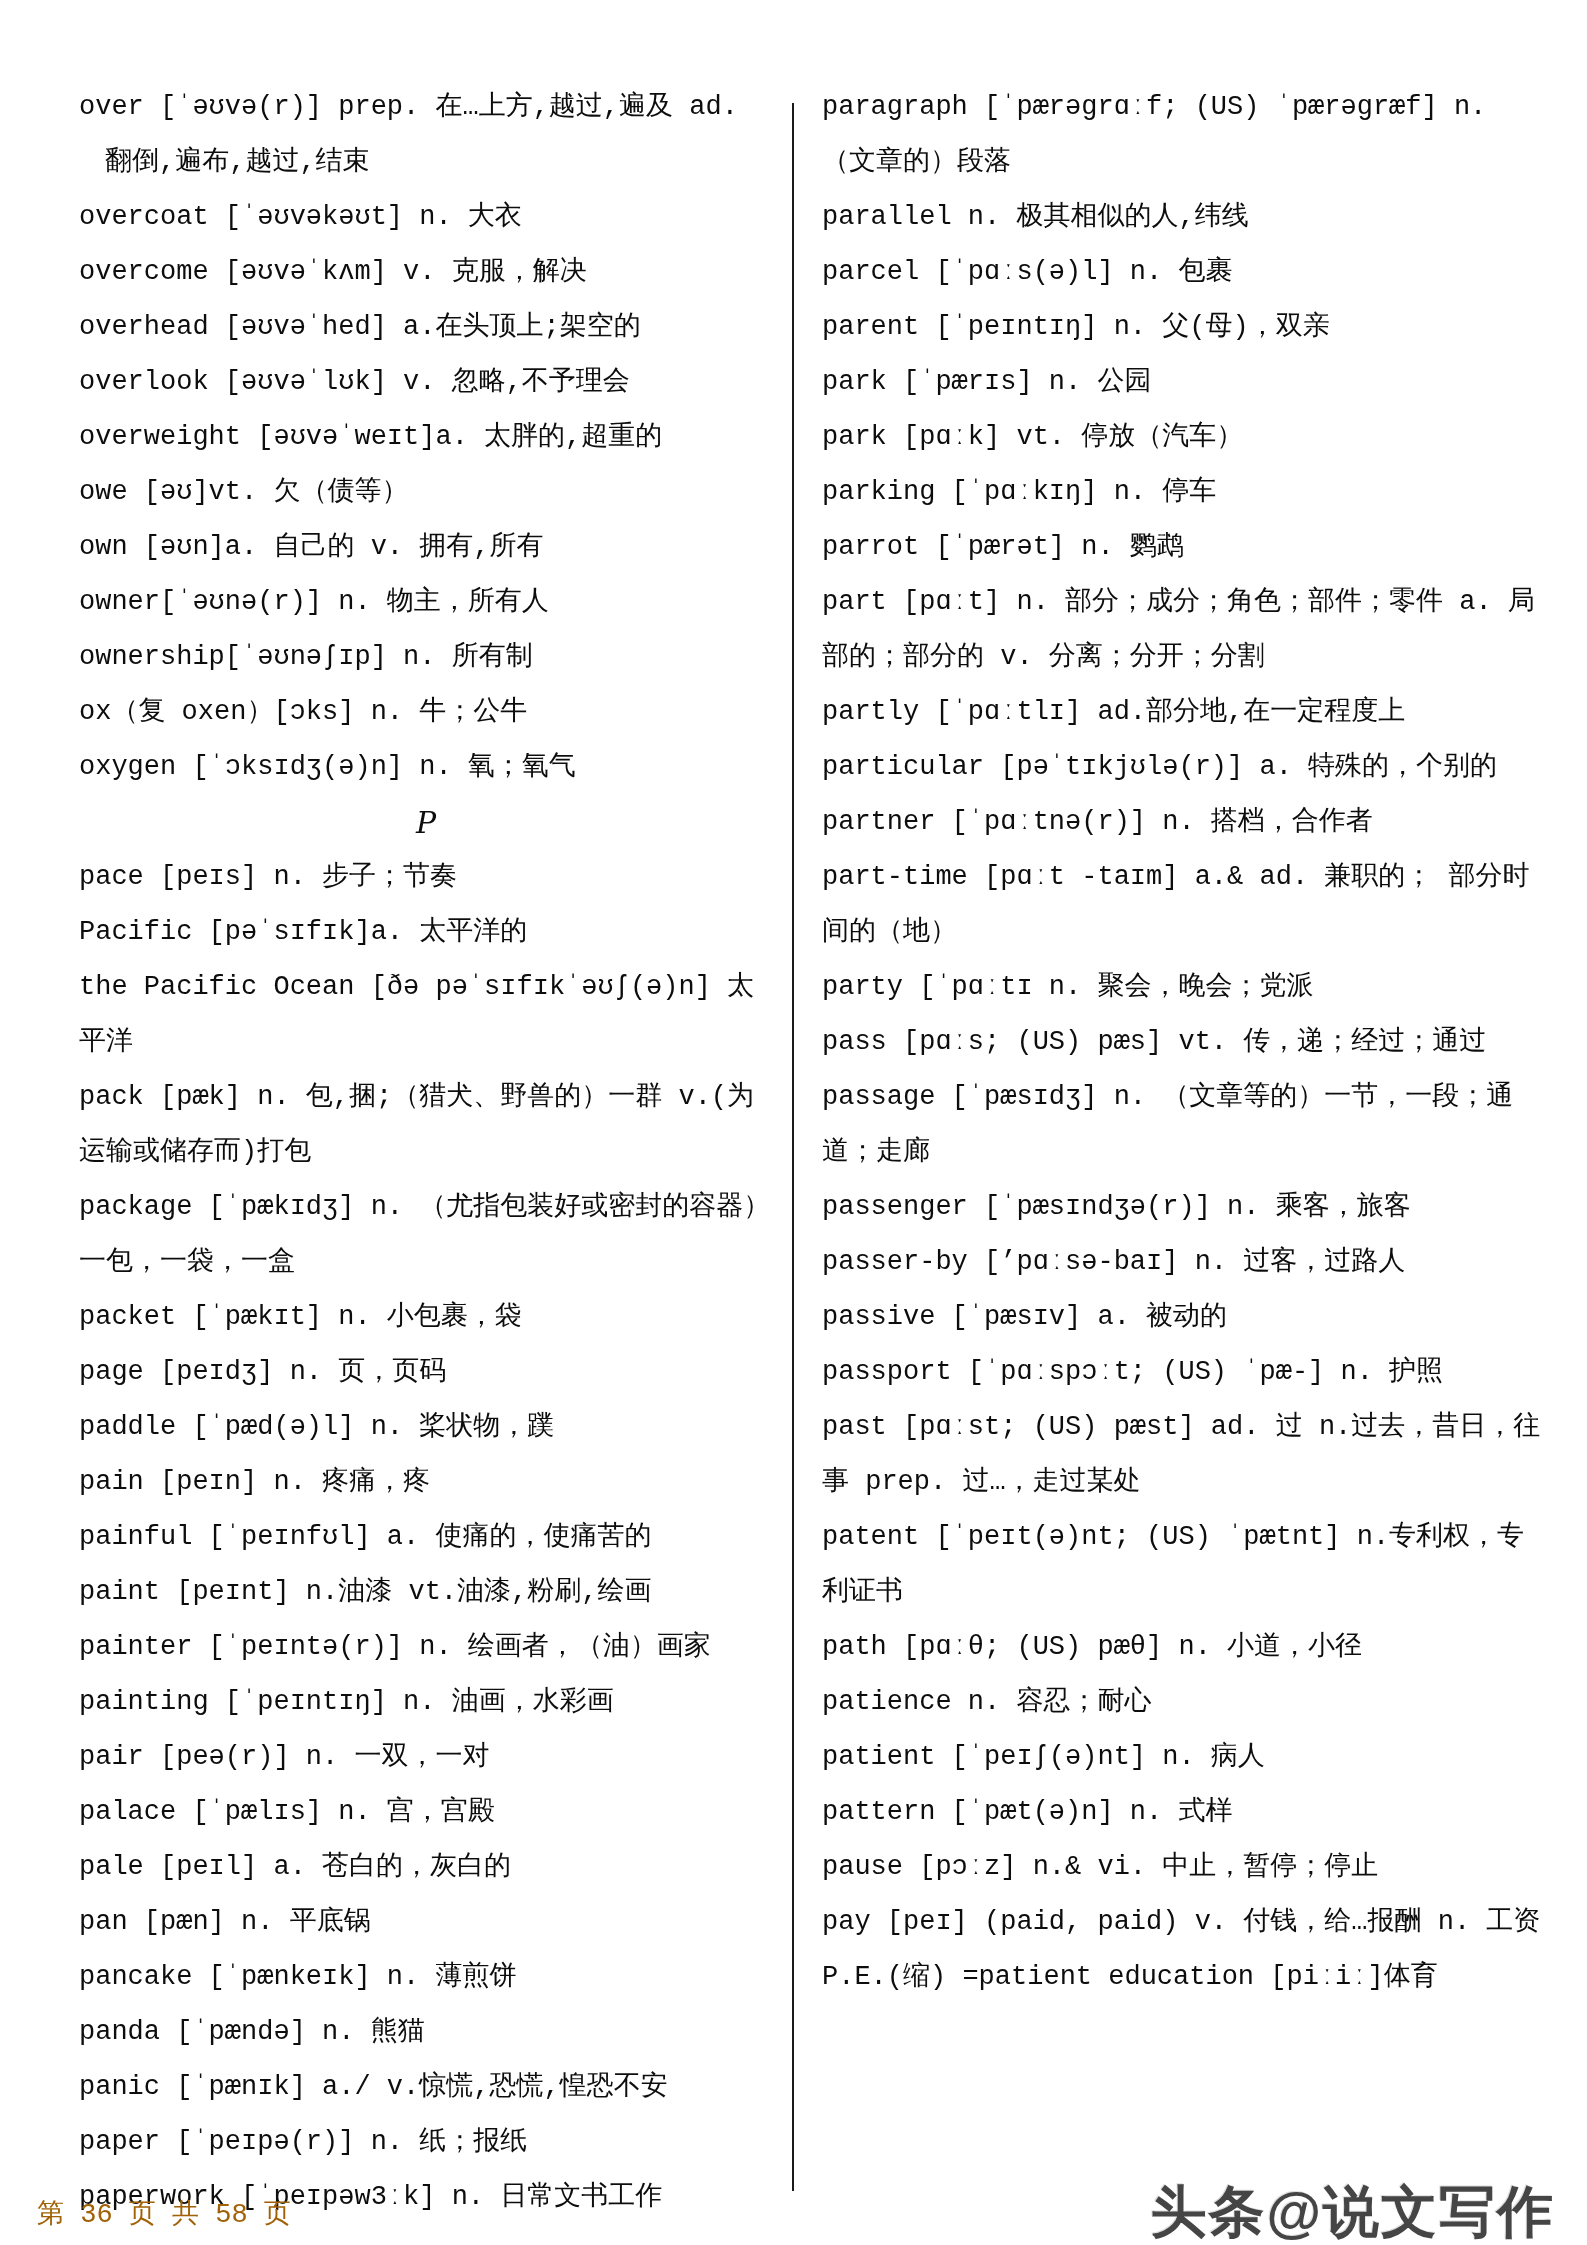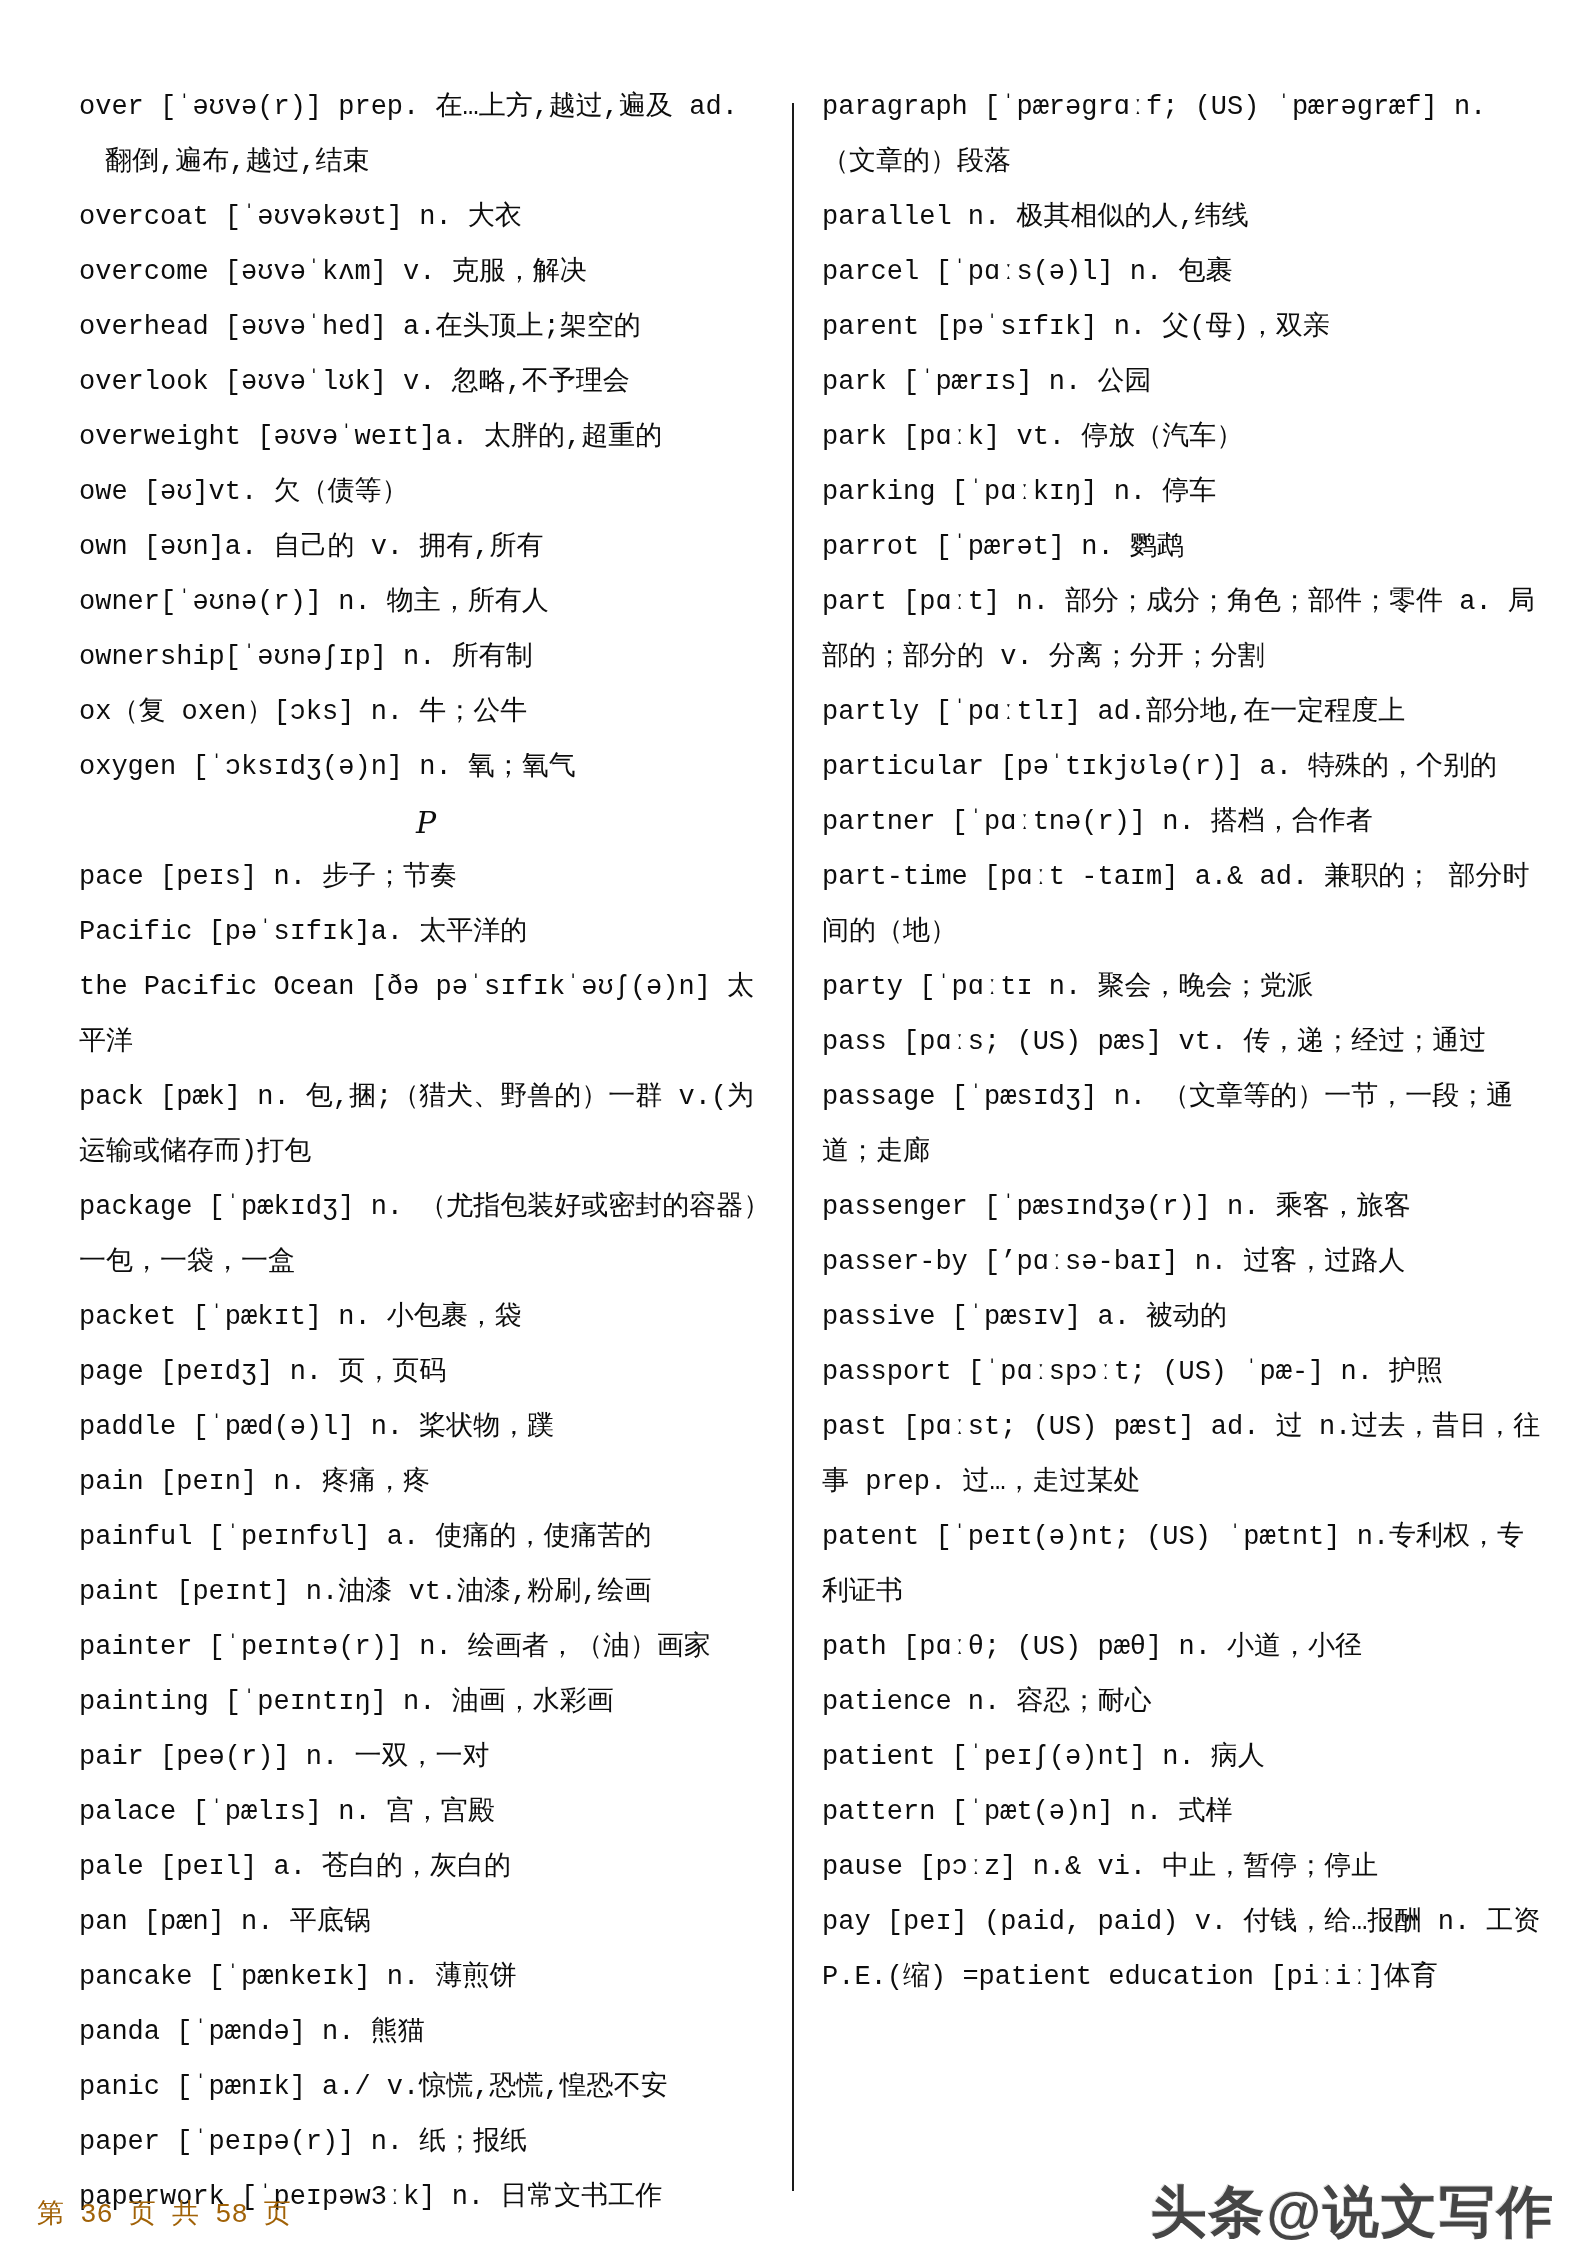--- a/index.html
+++ b/index.html
@@ -120,21 +120,21 @@
       <div class="entry">paper [ˈpeɪpə(r)] n. 纸；报纸</div>
       <div class="entry">paperwork [ˈpeɪpəw3ːk] n. 日常文书工作</div>
     </div>
 
   <div class="divider"></div>
 
   <div class="column column-right">
       <div class="entry">paragraph [ˈpærəgrɑːf; (US) ˈpærəgræf] n. （文章的）段落</div>
       <div class="entry">parallel n. 极其相似的人,纬线</div>
       <div class="entry">parcel [ˈpɑːs(ə)l] n. 包裹</div>
-      <div class="entry">parent [pəˈsɪfɪk] n. 父(母)，双亲</div>
+      <div class="entry">parent [ˈpeɪntɪŋ] n. 父(母)，双亲</div>
       <div class="entry">park [ˈpærɪs] n. 公园</div>
       <div class="entry">park [pɑːk] vt. 停放（汽车）</div>
       <div class="entry">parking [ˈpɑːkɪŋ] n. 停车</div>
       <div class="entry">parrot [ˈpærət] n. 鹦鹉</div>
       <div class="entry">part [pɑːt] n. 部分；成分；角色；部件；零件 a. 局部的；部分的 v. 分离；分开；分割</div>
       <div class="entry">partly [ˈpɑːtlɪ] ad.部分地,在一定程度上</div>
       <div class="entry">particular [pəˈtɪkjʊlə(r)] a. 特殊的，个别的</div>
       <div class="entry">partner [ˈpɑːtnə(r)] n. 搭档，合作者</div>
       <div class="entry">part-time [pɑːt -taɪm] a.&amp; ad. 兼职的； 部分时间的（地）</div>
       <div class="entry">party [ˈpɑːtɪ n. 聚会，晚会；党派</div>

